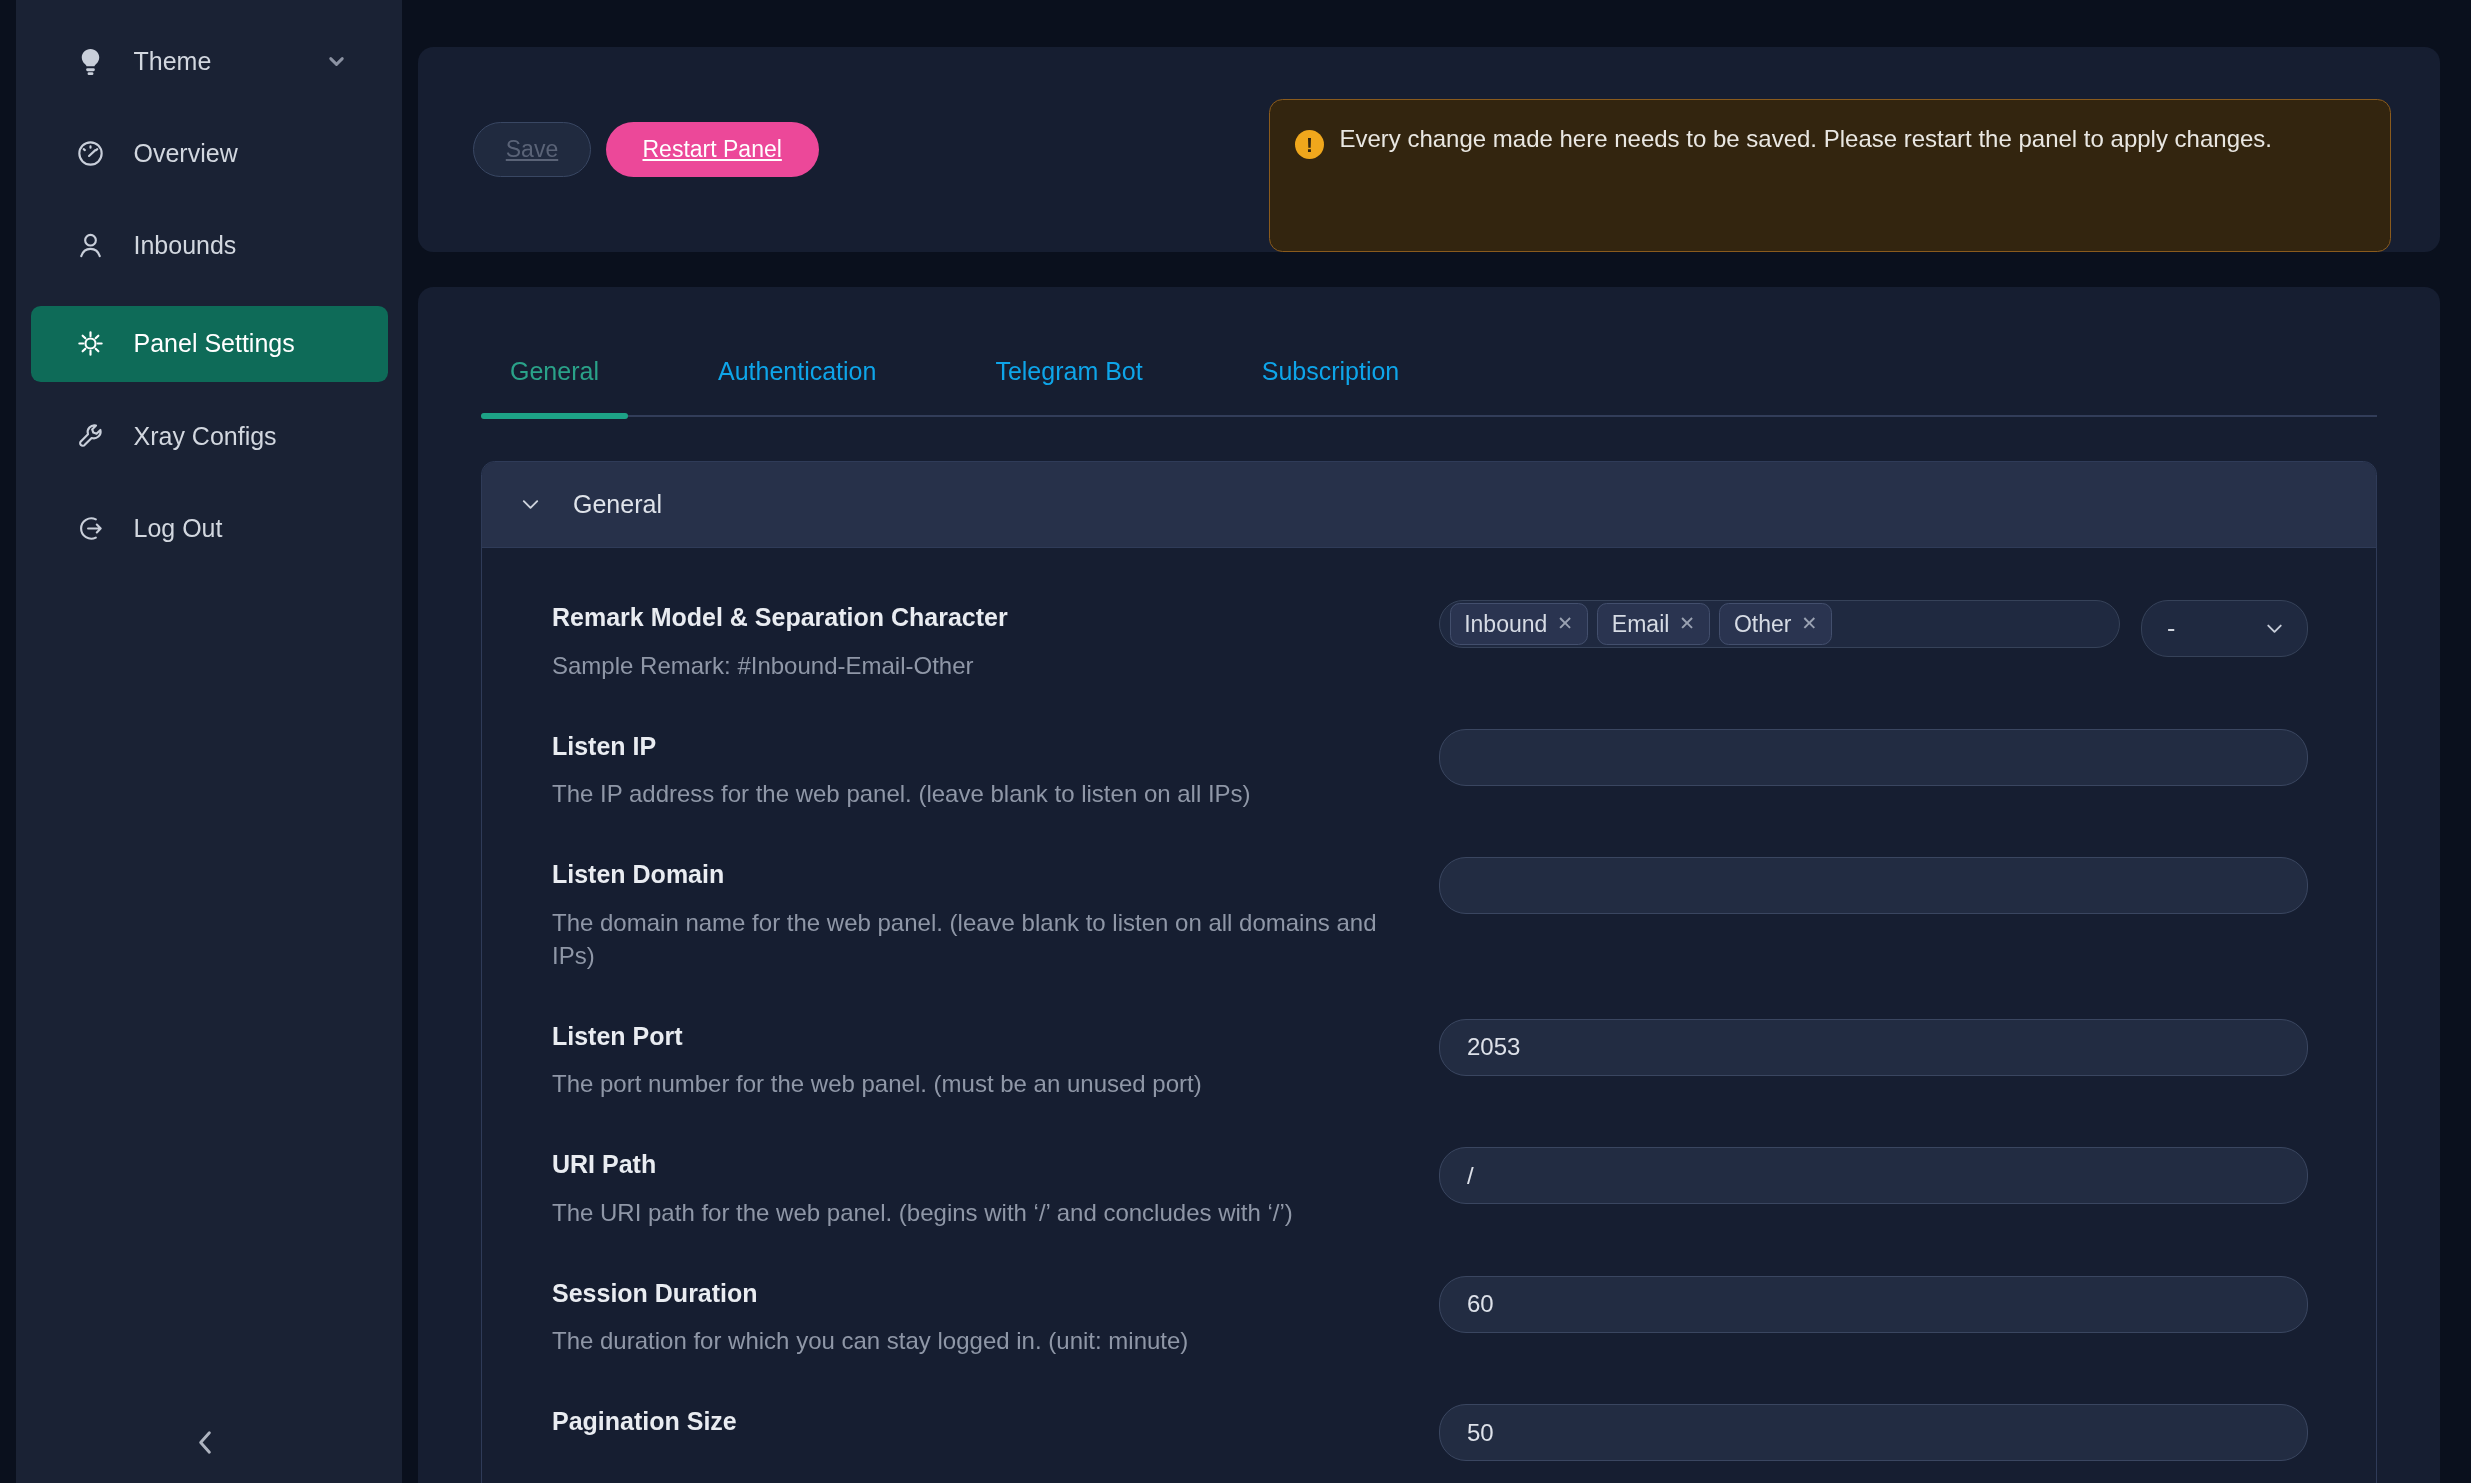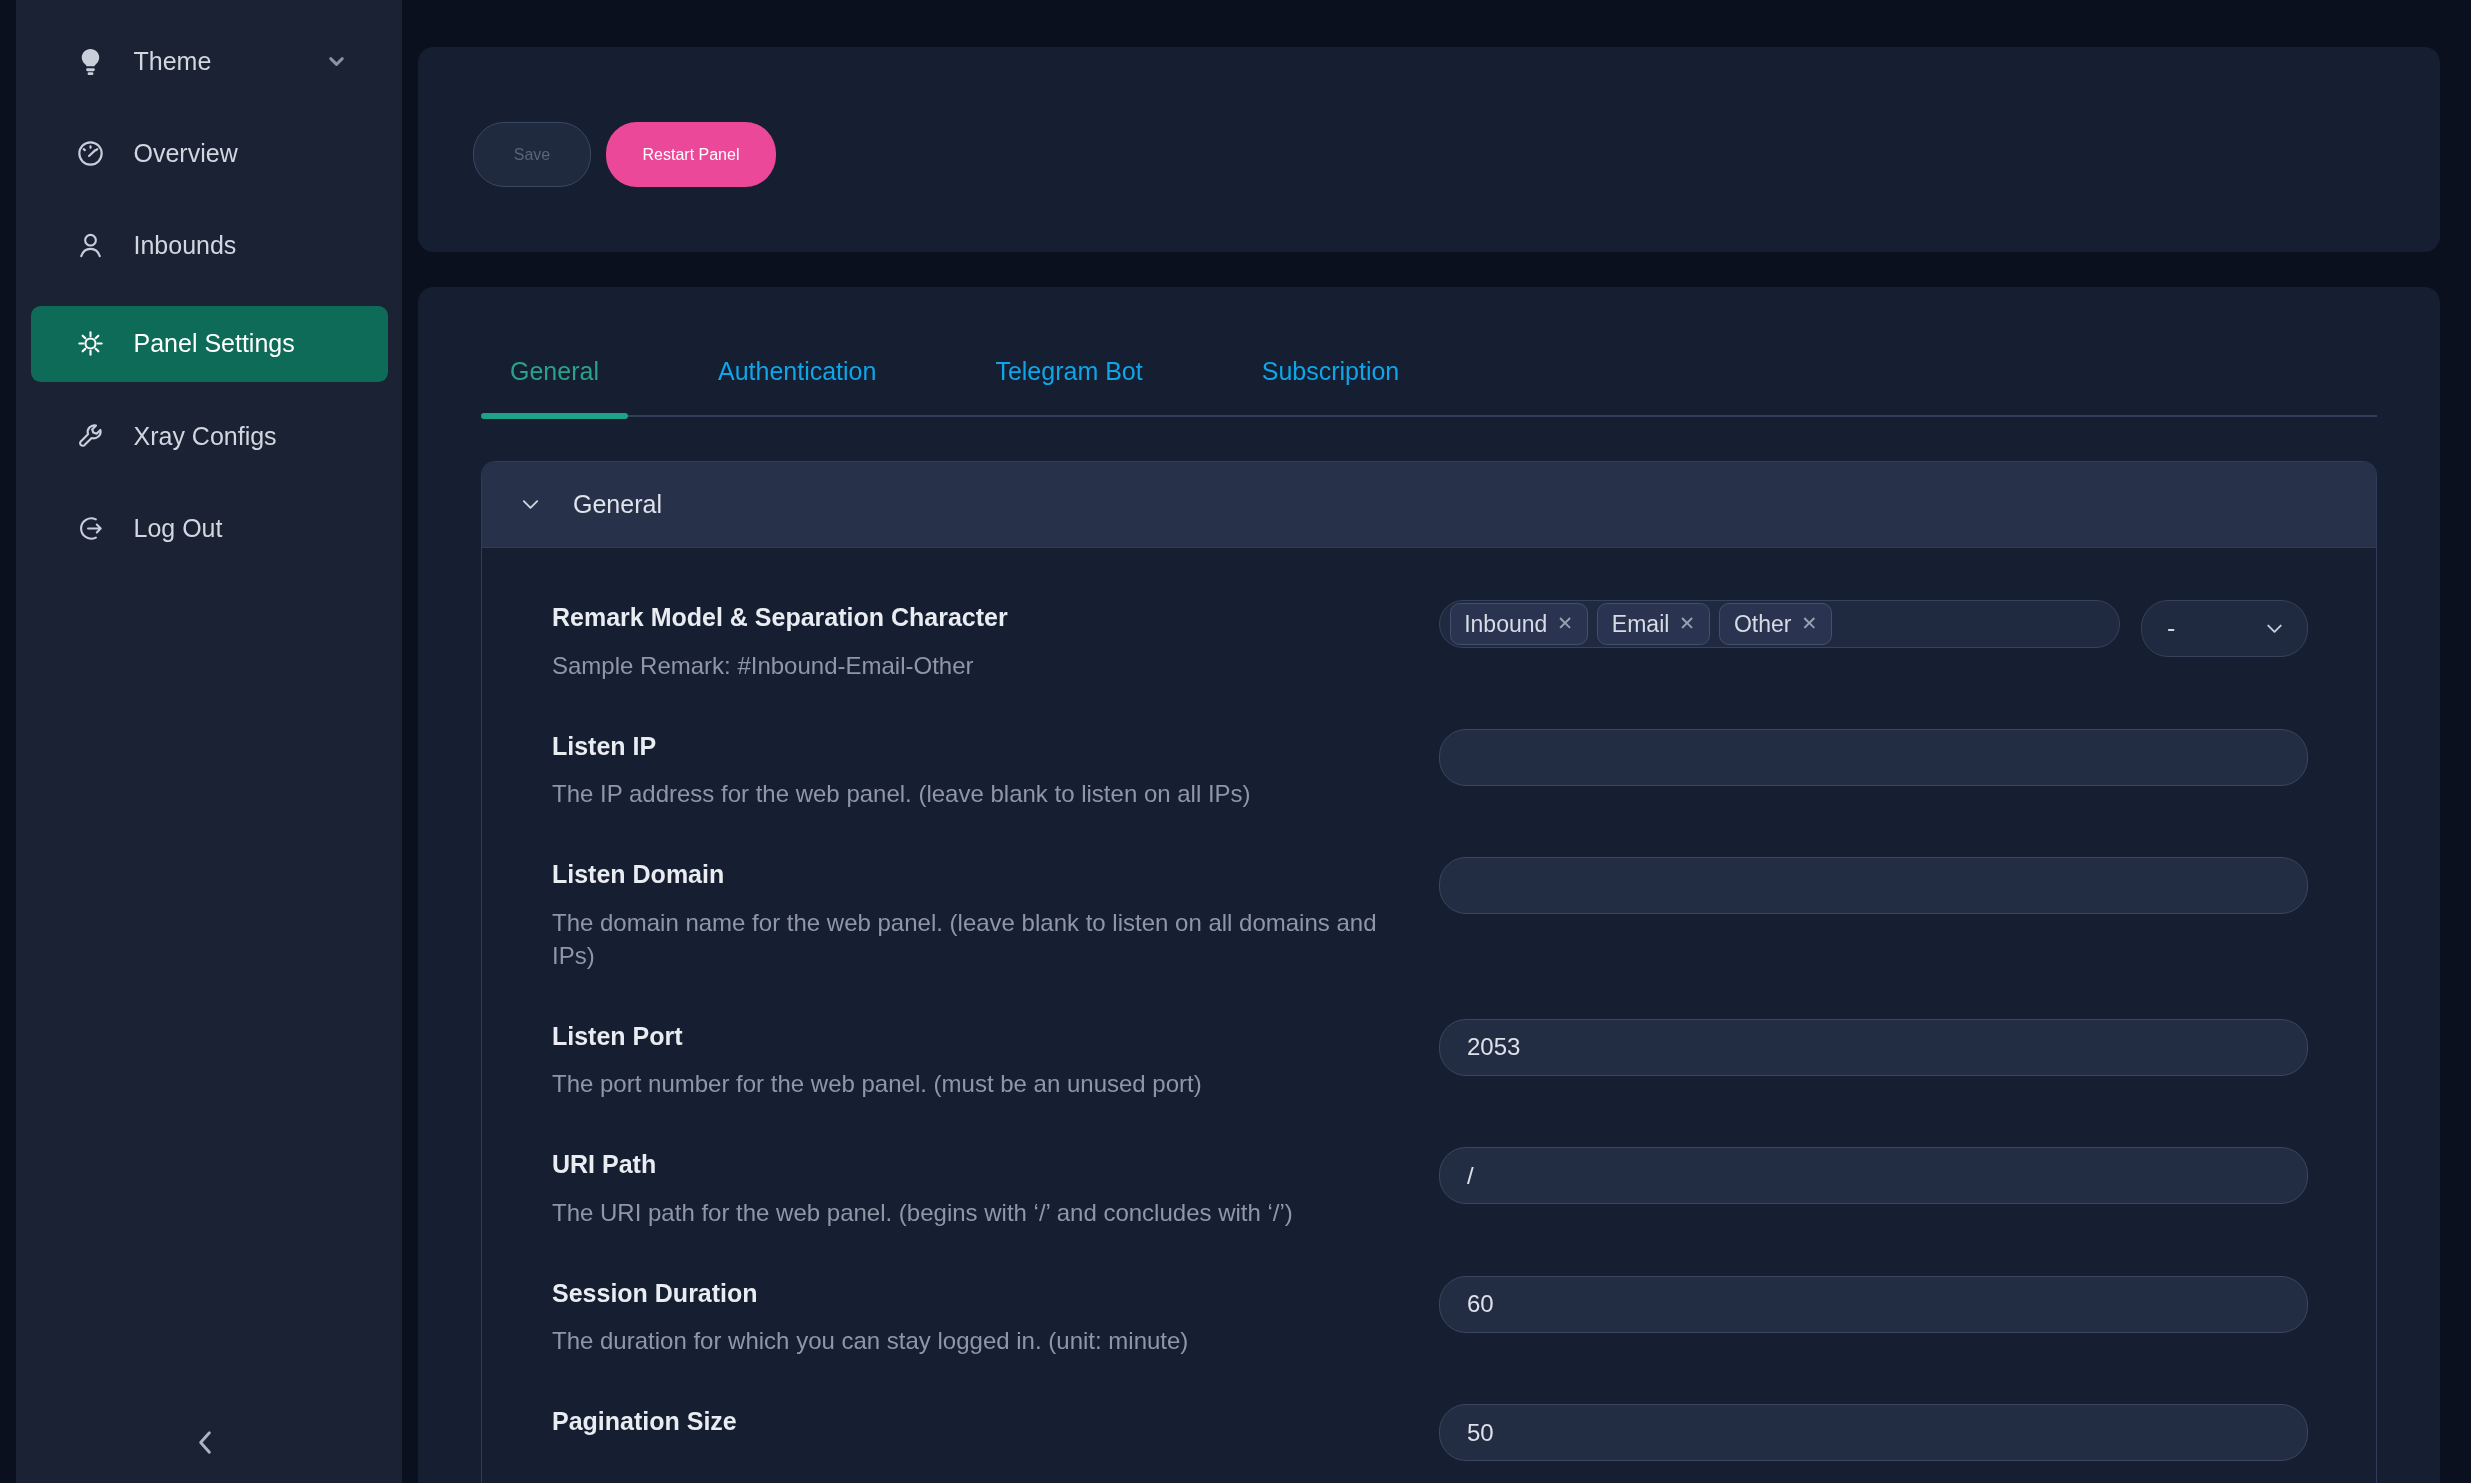--- a/index.html
+++ b/index.html
@@ -29,23 +29,23 @@
   .collapse-btn { position:absolute; left:170px; bottom:21px; width:39px; height:39px;
     display:flex; align-items:center; justify-content:center; cursor:pointer; }
 
   
   .main { position:absolute; left:386px; top:0; right:0; bottom:0; padding:47px 32px 0 32px; }
   .card { background:#161e31; border-radius:15.4px; }
 
   
   .toolbar-card { height:205px; display:flex; padding:0 49px 0 55px; }
   .btn-group { margin-top:75px; display:flex; gap:14.5px; align-items:flex-start; }
-  .btn { height:65px; border-radius:31px; font-size:16px; border:none; cursor:pointer;
+  .btn { height:55px; border-radius:31px; font-size:23px; border:none; cursor:pointer;
     display:inline-flex; align-items:center; justify-content:center;
-    font-family:"Liberation Sans","DejaVu Sans",sans-serif; }
+    font-family:"Liberation Sans","DejaVu Sans",sans-serif;text-decoration:underline; }
   .btn-save { width:118px; background:#202a3f; border:1.9px solid #394763; color:#5a6377; }
   .btn-restart { padding:0 37px; background:#ec4899; color:#ffffff; }
   .alert {
     margin-left:auto; margin-top:52px; width:1122px; min-height:110px;
     background:#33250f; border:1.9px solid #8a5b1d; border-radius:13.5px;
     padding:18.3px 116px 18.3px 25px; font-size:24px; line-height:41px; color:#e9e7e2;
   }
   .warn-badge {
     display:inline-flex; width:29px; height:29px; border-radius:50%;
     background:#f0a71c; color:#33250f; font-weight:700; font-size:21px;
@@ -176,20 +176,23 @@
     </span>
   </div>
 </aside>
 
 <main class="main">
 
   <section class="card toolbar-card">
     <div class="btn-group">
       <button class="btn btn-save">Save</button>
       <button class="btn btn-restart">Restart Panel</button>
+    </div>
+    <div class="alert">
+      <span class="warn-badge">!</span><span>Every change made here needs to be saved. Please restart the panel to apply changes.</span>
     </div>
   </section>
 
   <section class="card content-card">
 
     <div class="tabs">
       <button class="tab active">General</button>
       <button class="tab">Authentication</button>
       <button class="tab">Telegram Bot</button>
       <button class="tab">Subscription</button>

